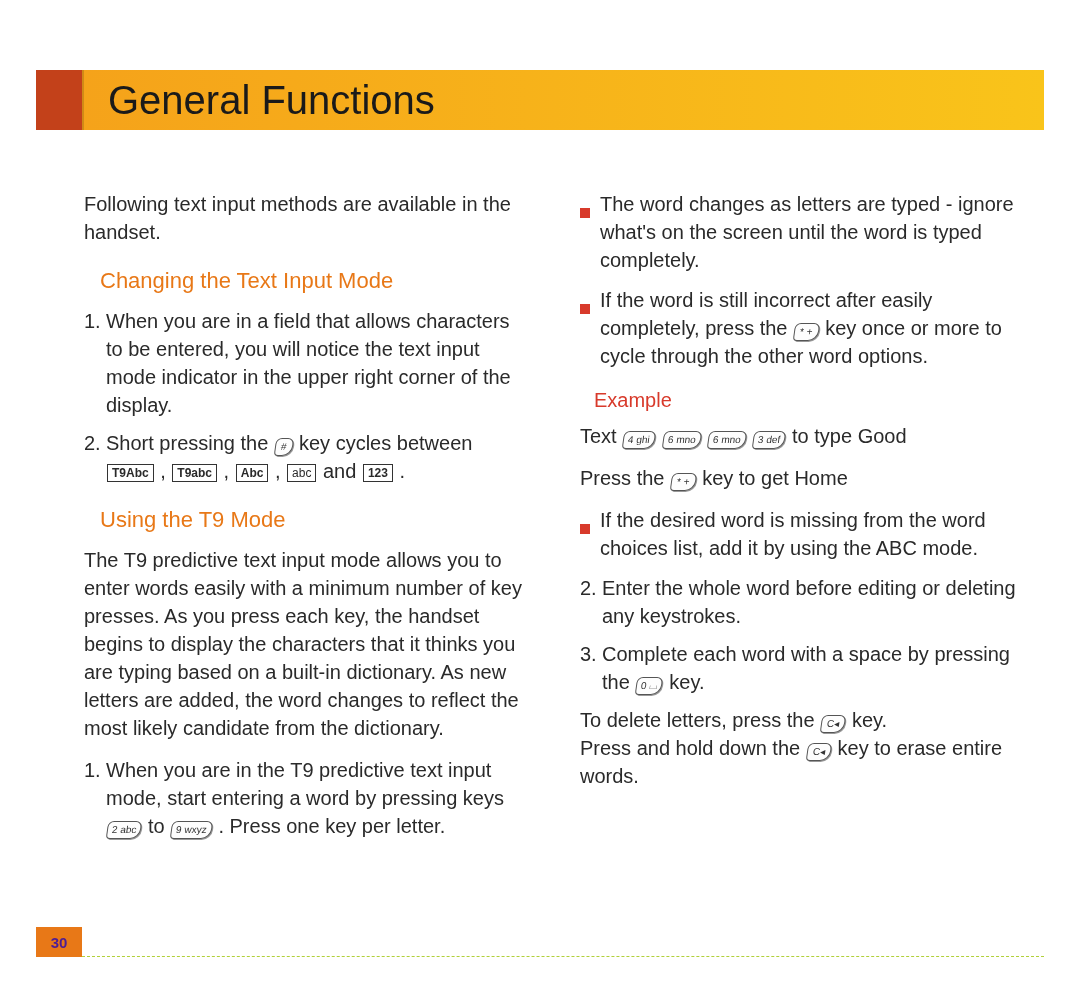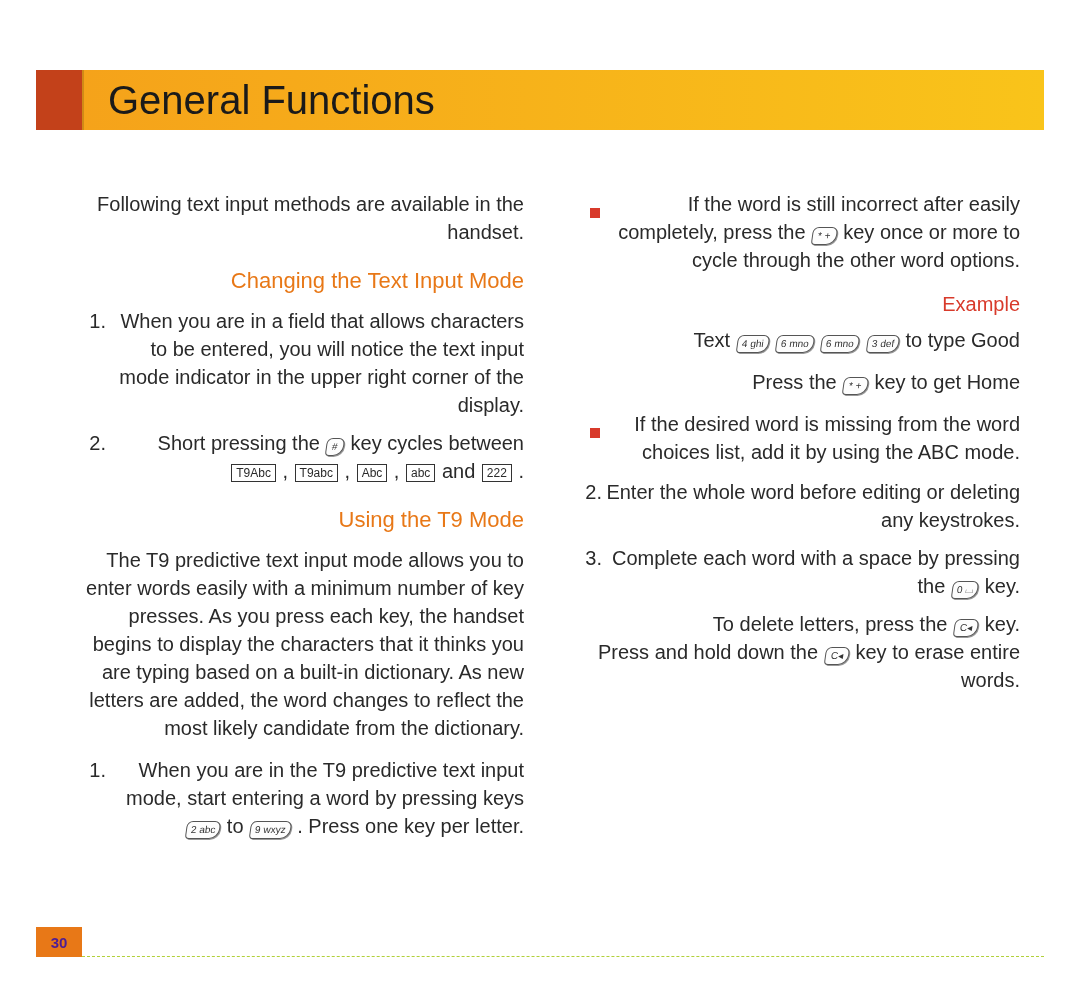--- a/index.html
+++ b/index.html
@@ -53,31 +53,30 @@
     position: absolute;
     left: 84px;
     right: 60px;
     top: 190px;
     bottom: 80px;
     display: flex;
     gap: 56px;
     font-size: 20px;
     line-height: 1.4;
     color: #2a2a2a;
-    text-align: right;
   }
   .col {
     flex: 1 1 0;
     min-width: 0;
   }
   p { margin: 0 0 14px 0; }
   .subhead-orange {
     color: #e87817;
     font-size: 22px;
-    margin: 20px 0 10px 0;
+    margin: 20px 0 10px 16px;
     font-weight: 400;
   }
   .subhead-red {
     color: #d83a2b;
     font-size: 20px;
     margin: 16px 0 8px 14px;
     font-weight: 400;
   }
   .li {
     display: flex;
@@ -120,21 +119,21 @@
     margin: 0 1px;
   }
   .k.big { font-size: 10px; padding: 0 4px; }
   .modebox {
     display: inline-block;
     border: 1px solid #333;
     padding: 0 4px;
     font-size: 12px;
     line-height: 16px;
     height: 16px;
-    font-weight: 400;
+    font-weight: 700;
     font-family: Arial, sans-serif;
     background: #fff;
     vertical-align: 1px;
     margin: 0 1px;
   }
   .modebox.light { font-weight: 400; }
 
   
   .pn-tab {
     position: absolute;
@@ -184,21 +183,21 @@
         <div class="txt">
           <span>Short pressing the </span>
           <span class="k">#</span>
           <span> key cycles between </span>
           <br>
           <span class="modebox">T9Abc</span> ,
           <span class="modebox">T9abc</span> ,
           <span class="modebox">Abc</span> ,
           <span class="modebox light">abc</span>
           <span> and </span>
-          <span class="modebox">222</span>
+          <span class="modebox">123</span>
           <span> .</span>
         </div>
       </div>
 
       <div class="subhead-orange">Using the T9 Mode</div>
 
       <p>The T9 predictive text input mode allows you to enter words easily with a minimum number of key presses. As you press each key, the handset begins to display the characters that it thinks you are typing based on a built-in dictionary. As new letters are added, the word changes to reflect the most likely candidate from the dictionary.</p>
 
       <div class="li">
         <div class="num">1.</div>
@@ -206,20 +205,24 @@
           <span>When you are in the T9 predictive text input mode, start entering a word by pressing keys </span>
           <span class="k big">2 abc</span>
           <span> to </span>
           <span class="k big">9 wxyz</span>
           <span> . Press one key per letter.</span>
         </div>
       </div>
     </div>
 
     <div class="col">
+      <div class="bl">
+        <div class="sq"><span></span></div>
+        <div class="txt">The word changes as letters are typed - ignore what's on the screen until the word is typed completely.</div>
+      </div>
 
       <div class="bl">
         <div class="sq"><span></span></div>
         <div class="txt">
           <span>If the word is still incorrect after easily completely, press the </span>
           <span class="k">* +</span>
           <span> key once or more to cycle through the other word options.</span>
         </div>
       </div>
 

